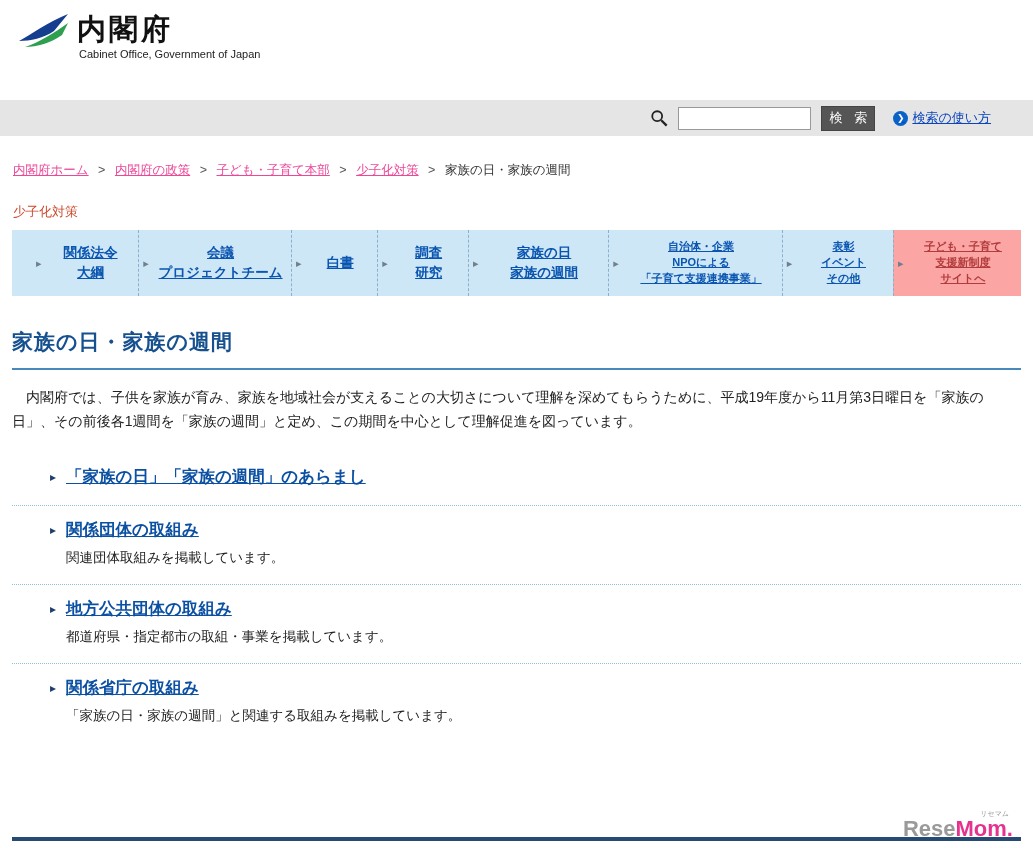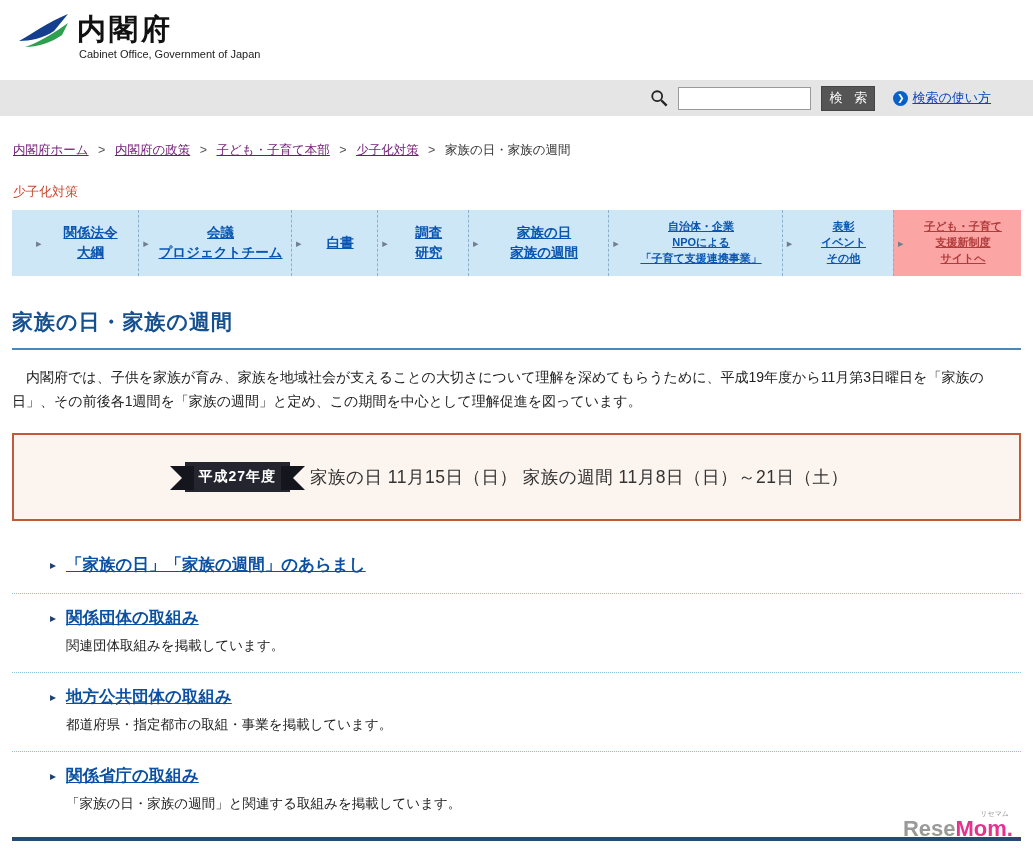--- a/index.html
+++ b/index.html
@@ -3,41 +3,41 @@
 <meta charset="utf-8">
 <style>
   * { margin:0; padding:0; box-sizing:border-box; }
   body {
     font-family: "Liberation Sans", "DejaVu Sans", sans-serif;
     background:#fff; width:1033px; height:848px; overflow:hidden;
   }
   .page { position:relative; width:1033px; height:848px; background:#fff; }
 
   
-  .site-header { padding:14px 0 0 18px; height:80px;border-radius:21px; }
+  .site-header { padding:14px 0 0 18px; height:100px;border-radius:21px; }
   .logo { display:inline-flex; align-items:flex-start; gap:7px; text-decoration:none; }
   .logo-mark { width:52px; height:36px; flex:none; }
   .logo-text-title { font-size:29px; font-weight:bold; color:#111; letter-spacing:3px; line-height:1.1; }
   .logo-sub { font-size:11px; color:#222; margin:2px 0 10px 2px; }
 
   
   .search-band { height:36px; background:#e5e5e5; display:flex; align-items:center;
     justify-content:flex-end; padding-right:42px; gap:10px; }
   .search-icon { display:inline-flex; }
   .search-input { width:133px; height:23px; border:1px solid #999; background:#fff; padding:0 4px; font-size:13px; }
   .search-button { width:54px; height:25px; background:#555; color:#fff; border:1px solid #444;
     font-size:13px; letter-spacing:4px; cursor:pointer; padding-left:4px; }
   .help-link { display:inline-flex; align-items:center; gap:4px; color:#0a45bb; font-size:13px;
     text-decoration:underline; margin-left:8px; }
   .circle-arrow { width:15px; height:15px; border-radius:50%; background:#0a62c9; color:#fff;
     font-size:9px; display:inline-flex; align-items:center; justify-content:center; text-decoration:none; flex:none; }
 
   
   .breadcrumb { margin:26px 0 0 13px; font-size:12.5px; color:#444; }
-  .breadcrumb a { color:#701a75; }
+  .breadcrumb a { color:#ec4899; }
   .crumb-sep { color:#555; margin:0 6px; }
   .crumb-current { color:#333; }
 
   
   .section-label { margin:24px 0 9px 13px; color:#c94a2e; font-size:13px; }
 
   
   .tab-bar { margin:0 12px; background:#cee7f6; display:flex; align-items:stretch;padding-left:20px; }
   .tab-cell { position:relative; display:flex; flex-direction:column; justify-content:center;
     align-items:center; text-align:center; padding:9px 4px 9px 15px; min-height:62px;
@@ -167,24 +167,20 @@
       <span class="tab-line">支援新制度</span>
       <span class="tab-line">サイトへ</span>
     </a>
   </nav>
 
   <main class="main">
     <h1 class="page-title">家族の日・家族の週間</h1>
 
     <p class="intro">内閣府では、子供を家族が育み、家族を地域社会が支えることの大切さについて理解を深めてもらうために、平成19年度から11月第3日曜日を「家族の日」、その前後各1週間を「家族の週間」と定め、この期間を中心として理解促進を図っています。</p>
 
-    <div class="highlight-box">
-      <span class="ribbon">平成27年度</span>
-      <span class="highlight-text">家族の日 11月15日（日） 家族の週間 11月8日（日）～21日（土）</span>
-    </div>
 
     <ul class="link-list">
       <li>
         <a href="#" class="link-title">「家族の日」「家族の週間」のあらまし</a>
       </li>
       <li>
         <a href="#" class="link-title">関係団体の取組み</a>
         <p class="link-desc">関連団体取組みを掲載しています。</p>
       </li>
       <li>

